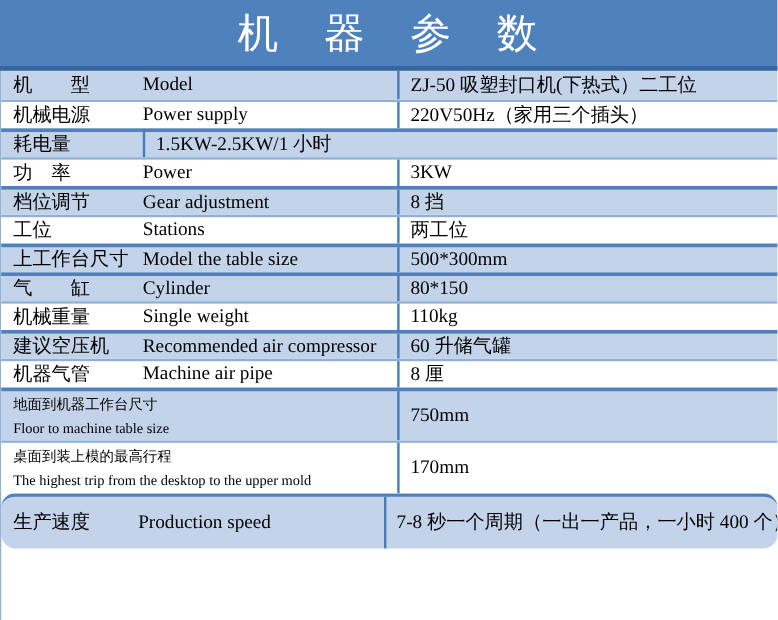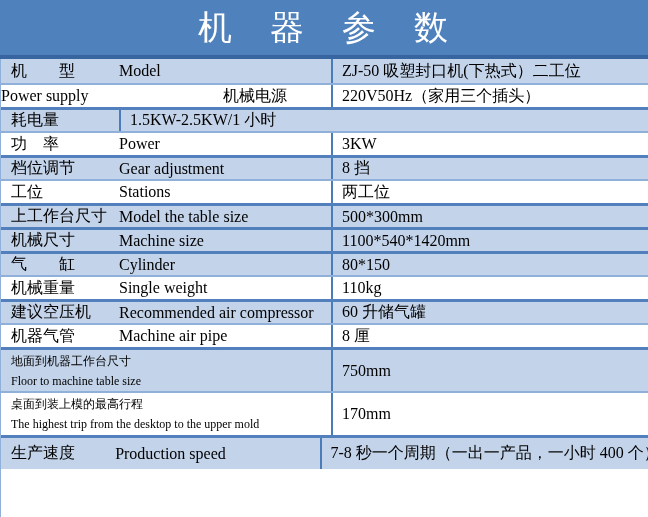--- a/index.html
+++ b/index.html
@@ -30,21 +30,21 @@
     font-size:34px;
     letter-spacing:2px;
     white-space:nowrap;
   }
   .tbody{display:flex;flex-direction:column;flex:1 1 auto;border-left:1px solid var(--thin);}
   .row{display:flex;align-items:stretch;height:24px;flex:0 0 auto;}
   .row.banded{background:var(--band);border-top:3px solid var(--thick);}
   .row.plain{background:var(--plain);border-top:2px solid var(--thin);}
   .tbody .row:first-child{border-top:0;}
   .row.merged{height:44px;}
-  .row.last{height:34px;}
+  .row.last{height:46px;border-radius:12px;}
   .cell{
     display:flex;align-items:center;
     font-size:16px;
     white-space:nowrap;overflow:hidden;
   }
   .cn{width:118px;padding-left:10px;}
   .en{width:212px;}
   .val{flex:1 1 auto;border-left:2px solid var(--divider);padding-left:9px;}
   .cell-merged{
     width:330px;padding-left:10px;
@@ -60,22 +60,22 @@
   <div class="header">
     <span>机　器　参　数</span>
   </div>
   <div class="tbody">
       <div class="row banded">
         <div class="cell cn">机　　型</div>
         <div class="cell en">Model</div>
         <div class="cell val">ZJ-50 吸塑封口机(下热式）二工位</div>
       </div>
       <div class="row plain">
+        <div class="cell cn">机械电源</div>
         <div class="cell en">Power supply</div>
-        <div class="cell cn">机械电源</div>
         <div class="cell val">220V50Hz（家用三个插头）</div>
       </div>
       <div class="row banded">
         <div class="cell cn">耗电量</div>
         <div class="cell val">1.5KW-2.5KW/1 小时</div>
       </div>
       <div class="row plain">
         <div class="cell cn">功　率</div>
         <div class="cell en">Power</div>
         <div class="cell val">3KW</div>
@@ -87,25 +87,20 @@
       </div>
       <div class="row plain">
         <div class="cell cn">工位</div>
         <div class="cell en">Stations</div>
         <div class="cell val">两工位</div>
       </div>
       <div class="row banded">
         <div class="cell cn">上工作台尺寸</div>
         <div class="cell en">Model the table size</div>
         <div class="cell val">500*300mm</div>
-      </div>
-      <div class="row banded">
-        <div class="cell cn">机械尺寸</div>
-        <div class="cell en">Machine size</div>
-        <div class="cell val">1100*540*1420mm</div>
       </div>
       <div class="row banded">
         <div class="cell cn">气　　缸</div>
         <div class="cell en">Cylinder</div>
         <div class="cell val">80*150</div>
       </div>
       <div class="row plain">
         <div class="cell cn">机械重量</div>
         <div class="cell en">Single weight</div>
         <div class="cell val">110kg</div>

